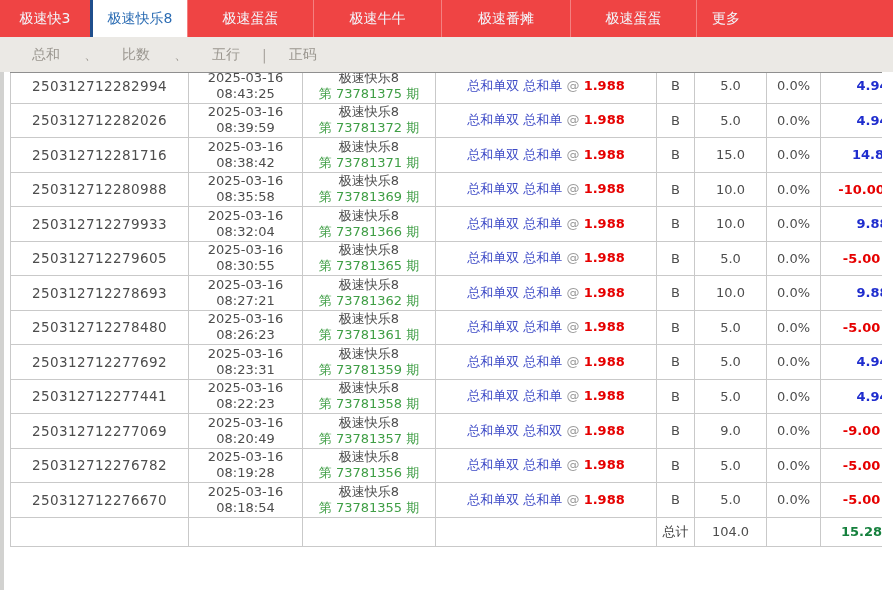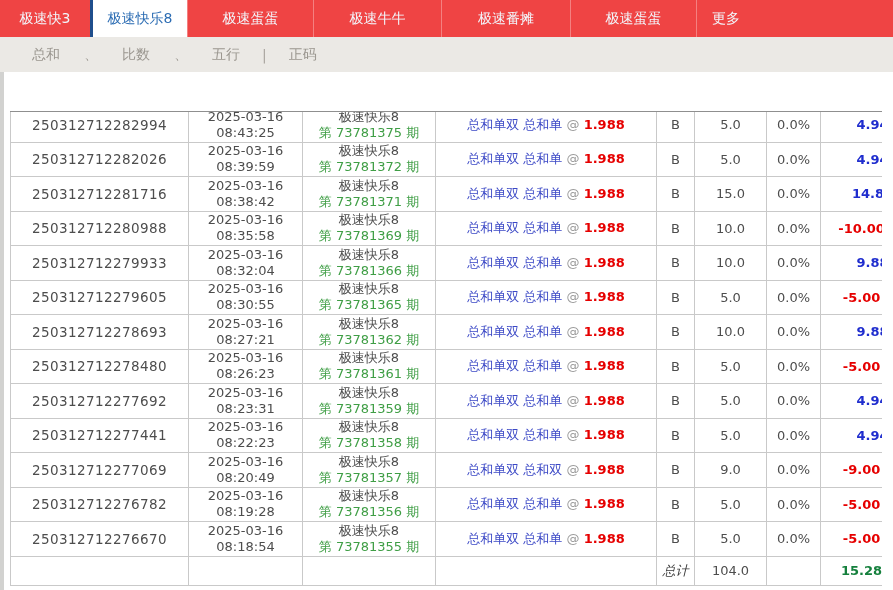--- a/index.html
+++ b/index.html
@@ -33,21 +33,21 @@
   .subnav .link{cursor:pointer;}
   .subnav .pipe{margin:0 10px;color:#aaa69f;}
   
   .left-strip{
     position:absolute;left:0;top:72px;width:4px;height:518px;
     background:#d2d2d0;
   }
   
   .table-wrap{
     position:absolute;left:10px;top:72px;width:872px;bottom:0;
-    overflow:hidden;border-top:1px solid #8f8f8f;margin-top:39px;
+    overflow:hidden;border-top:1px solid #8f8f8f;
   }
   table{
     border-collapse:collapse;table-layout:fixed;width:870px;
     margin-top:-5px;border:1px solid #9b9b9b;
     font-size:13px;color:#4d4d4d;
   }
   td{
     border:1px solid #c9c9c9;text-align:center;vertical-align:middle;
     padding:0;overflow:hidden;white-space:nowrap;
   }
@@ -60,21 +60,21 @@
   .c-b{width:37px;}
   .c-amt{width:71px;}
   .c-pct{width:53px;}
   .c-res{width:59px;font-weight:bold;}
   .period{color:#3f9e45;}
   .bet-type{color:#3c49c6;}
   .at{color:#9a9a9a;}
   .odds{color:#e60000;font-weight:bold;}
   .res-pos{color:#1f2dce;padding-left:22px;}
   .res-neg{color:#e60000;}
-  .total-label{color:#3a3a3a;font-style:italic;}
+  .total-label{color:#3a3a3a;}
   .total-amt{}
   .total-res{color:#15803d;font-weight:bold;}
 </style>
 </head>
 <body>
 
 <div class="nav">
   <div class="nav-tab" style="width:90px">极速快3</div>
   <div class="nav-tab active" style="width:97px">极速快乐8</div>
   <div class="nav-tab divider" style="width:126px">极速蛋蛋</div>

